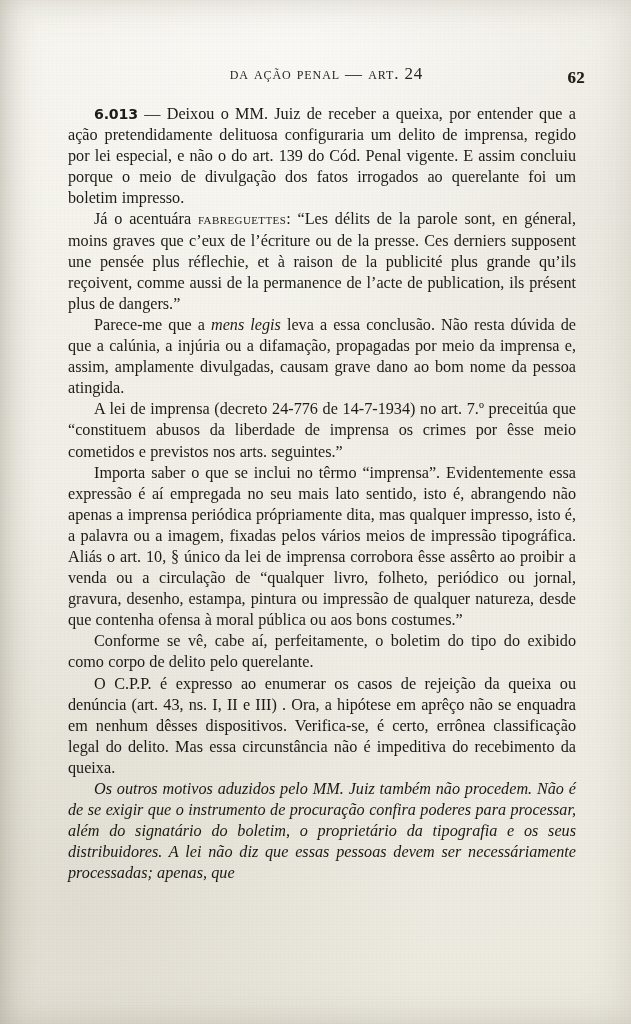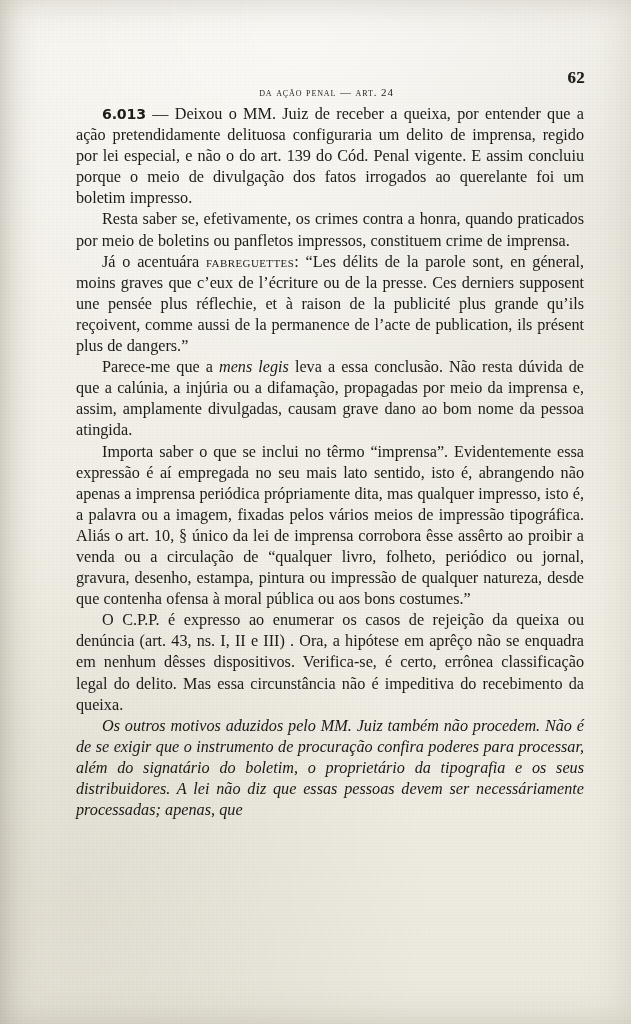--- a/index.html
+++ b/index.html
@@ -53,44 +53,43 @@
     position: absolute;
     top: 64px;
     left: 62px;
     right: 40px;
     height: 24px;
     display: flex;
     align-items: baseline;
     justify-content: center;
   }
   .runhead-title {
-    font-size: 11px;
+    font-size: 17px;
     letter-spacing: 0.9px;
     font-variant: small-caps;
     text-transform: lowercase;
     color: #26251f;
     white-space: nowrap;
-    margin-top: 22px;
   }
   .folio {
     position: absolute;
     right: 6px;
     top: 4px;
     font-size: 16.5px;
     font-weight: 700;
     letter-spacing: 0.5px;
     color: #1e1d18;
     
     text-shadow: 0.4px 0.3px 0.6px rgba(40,38,30,0.55);
   }
 
   
   .textblock {
     position: absolute;
-    left: 76px;
+    left: 68px;
     top: 104px;
     width: 508px;
   }
   p.para {
     margin: 0;
     text-align: justify;
     text-justify: inter-word;
     font-size: 16.2px;
     line-height: 21.1px;
     text-indent: 26px;
@@ -125,37 +124,40 @@
     <span class="runhead-title">Da Ação Penal — Art. 24</span>
     <span class="folio">62</span>
   </div>
 
   <div class="textblock">
 
     <p class="para">
       <span class="casenum">6.013</span><span> — Deixou o MM. Juiz de receber a queixa, por entender que a ação pretendidamente delituosa configuraria um delito de imprensa, regido por lei especial, e não o do art. 139 do Cód. Penal vigente.  E assim concluiu porque o meio de divulgação dos fatos irrogados ao querelante foi um boletim impresso.</span>
     </p>
 
-    <p class="para">
-      <span>Resta saber se, efetivamente, os crimes contra a honra, quando praticados por meio de boletins ou panfletos impressos, constituem crime de imprensa.</span>
-    </p>
 
     <p class="para">
       <span>Já o acentuára </span><span class="sc">Fabreguettes</span><span>: “Les délits de la parole sont, en géneral, moins graves que c’eux de l’écriture ou de la presse. Ces derniers supposent une pensée plus réflechie, et à raison de la publicité plus grande qu’ils reçoivent, comme aussi de la permanence de l’acte de publication, ils présent plus de dangers.”</span>
     </p>
 
     <p class="para">
       <span>Parece-me que a </span><span class="it">mens legis</span><span> leva a essa conclusão.  Não resta dúvida de que a calúnia, a injúria ou a difamação, propagadas por meio da imprensa e, assim, amplamente divulgadas, causam grave dano ao bom nome da pessoa atingida.</span>
     </p>
 
+    <p class="para">
+      <span>A lei de imprensa (decreto 24-776 de 14-7-1934) no art. 7.º preceitúa que “constituem abusos da liberdade de imprensa os crimes por êsse meio cometidos e previstos nos arts. seguintes.”</span>
+    </p>
 
     <p class="para">
       <span>Importa saber o que se inclui no têrmo “imprensa”. Evidentemente essa expressão é aí empregada no seu mais lato sentido, isto é, abrangendo não apenas a imprensa periódica própriamente dita, mas qualquer impresso, isto é, a palavra ou a imagem, fixadas pelos vários meios de impressão tipográfica.  Aliás o art. 10, § único da lei de imprensa corrobora êsse assêrto ao proibir a venda ou a circulação de “qualquer livro, folheto, periódico ou jornal, gravura, desenho, estampa, pintura ou impressão de qualquer natureza, desde que contenha ofensa à moral pública ou aos bons costumes.”</span>
     </p>
 
+    <p class="para">
+      <span>Conforme se vê, cabe aí, perfeitamente, o boletim do tipo do exibido como corpo de delito pelo querelante.</span>
+    </p>
 
 
     <p class="para">
       <span>O C.P.P. é expresso ao enumerar os casos de rejeição da queixa ou denúncia (art. 43, ns. I, II e III) . Ora, a hipótese em aprêço não se enquadra em nenhum dêsses dispositivos. Verifica-se, é certo, errônea classificação legal do delito.  Mas essa circunstância não é impeditiva do recebimento da queixa.</span>
     </p>
 
     <p class="para">
       <span>Os outros motivos aduzidos pelo MM. Juiz também não procedem.  Não é de se exigir que o instrumento de procuração confira poderes para processar, além do signatário do boletim, o proprietário da tipografia e os seus distribuidores.  A lei não diz que essas pessoas devem ser necessáriamente processadas; apenas, que</span>
     </p>
 

